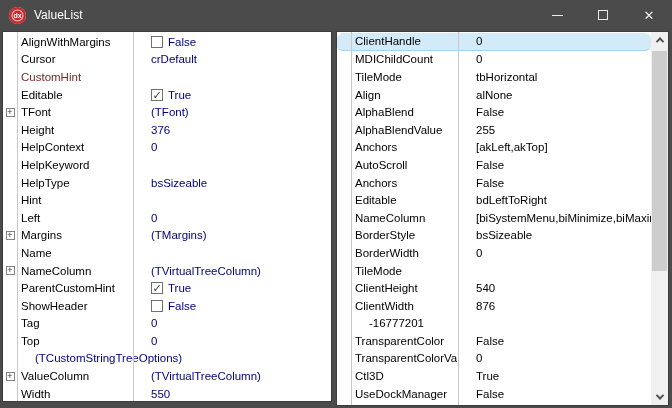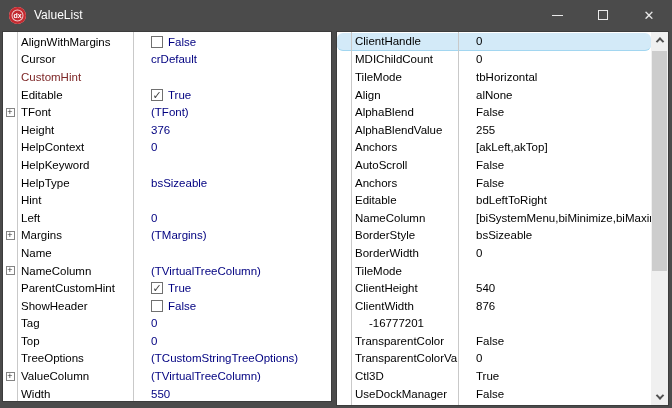--- a/index.html
+++ b/index.html
@@ -223,21 +223,20 @@
   </div>
         <div class="prow">
     <div class="cell-exp"></div>
     <div class="cell-name">Top</div>
     <div class="cell-value">
       <span class="cell-value-text">0</span>
     </div>
   </div>
         <div class="prow">
     <div class="cell-exp"></div>
-    <div class="cell-name">TreeOptions</div>
     <div class="cell-value">
       <span class="cell-value-text">(TCustomStringTreeOptions)</span>
     </div>
   </div>
         <div class="prow">
     <div class="cell-exp">
             <span class="expander">+</span>
           </div>
     <div class="cell-name">ValueColumn</div>
     <div class="cell-value">

